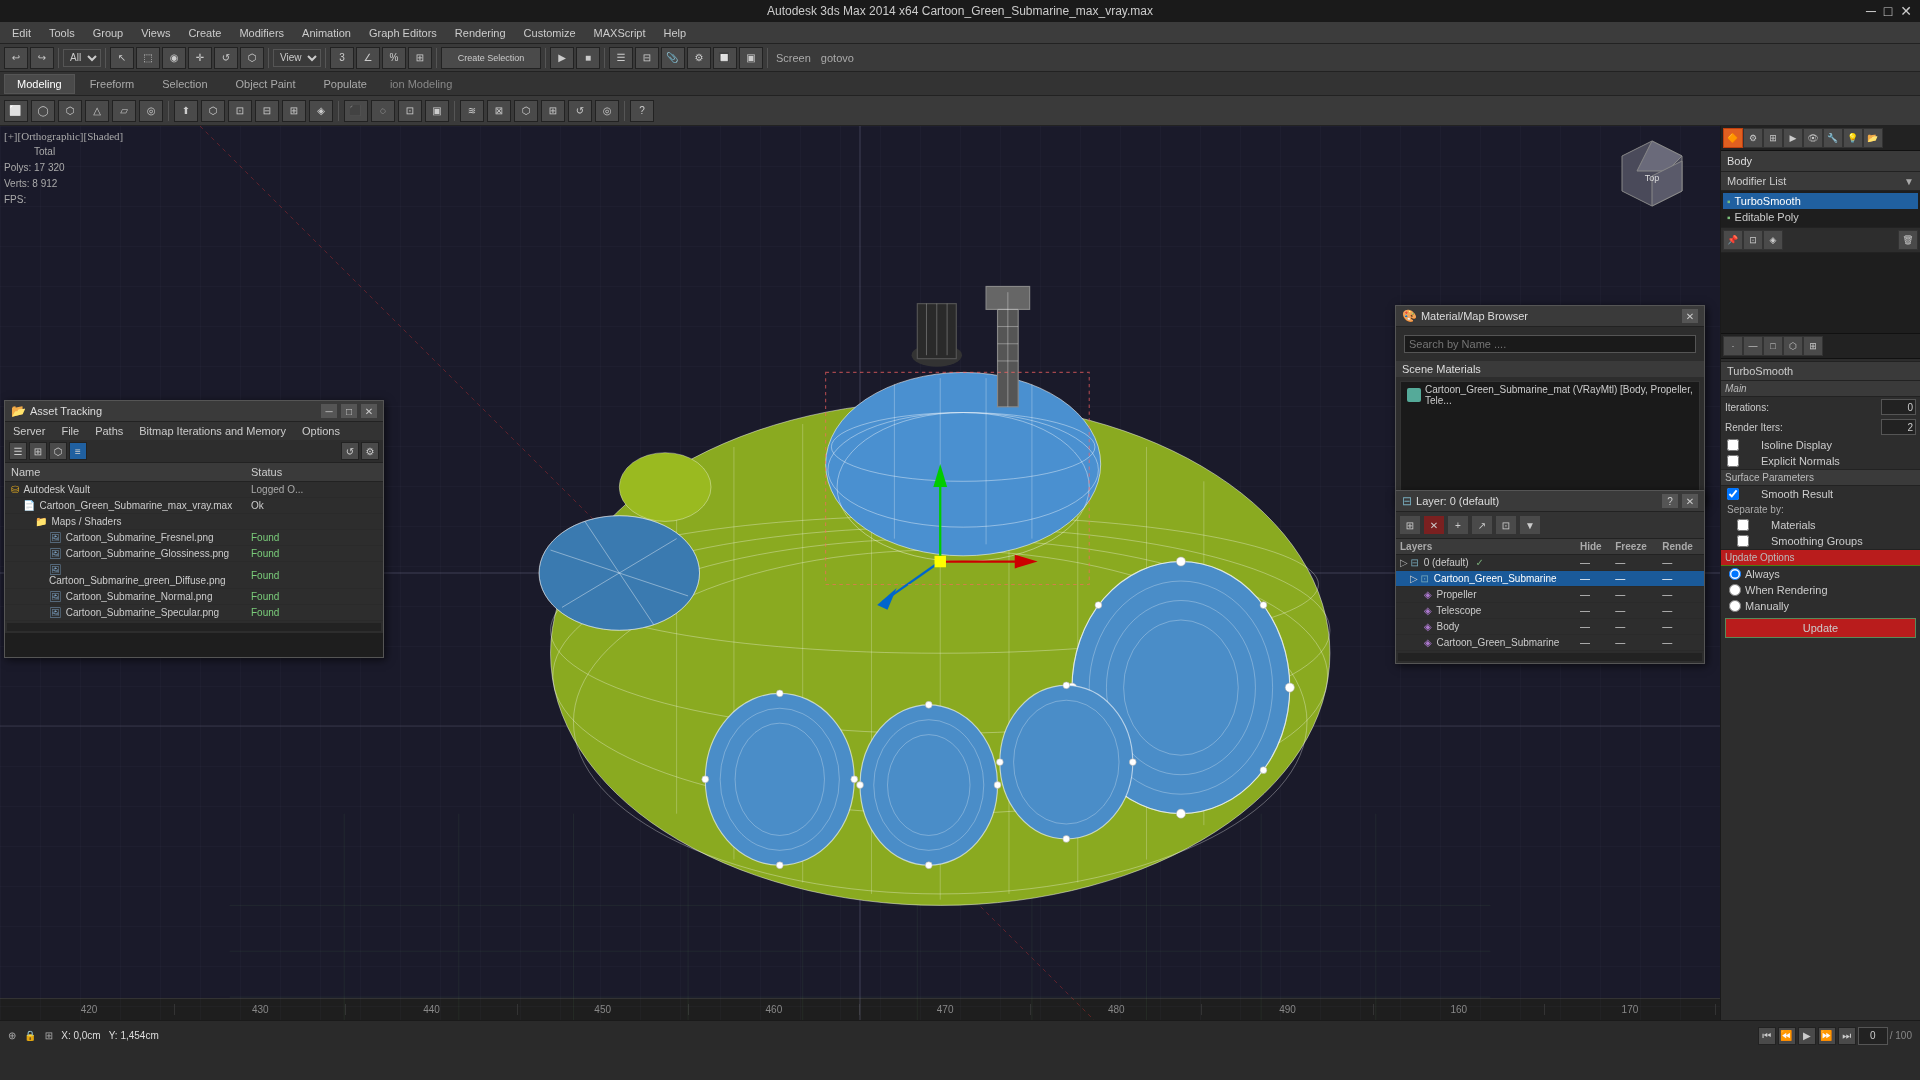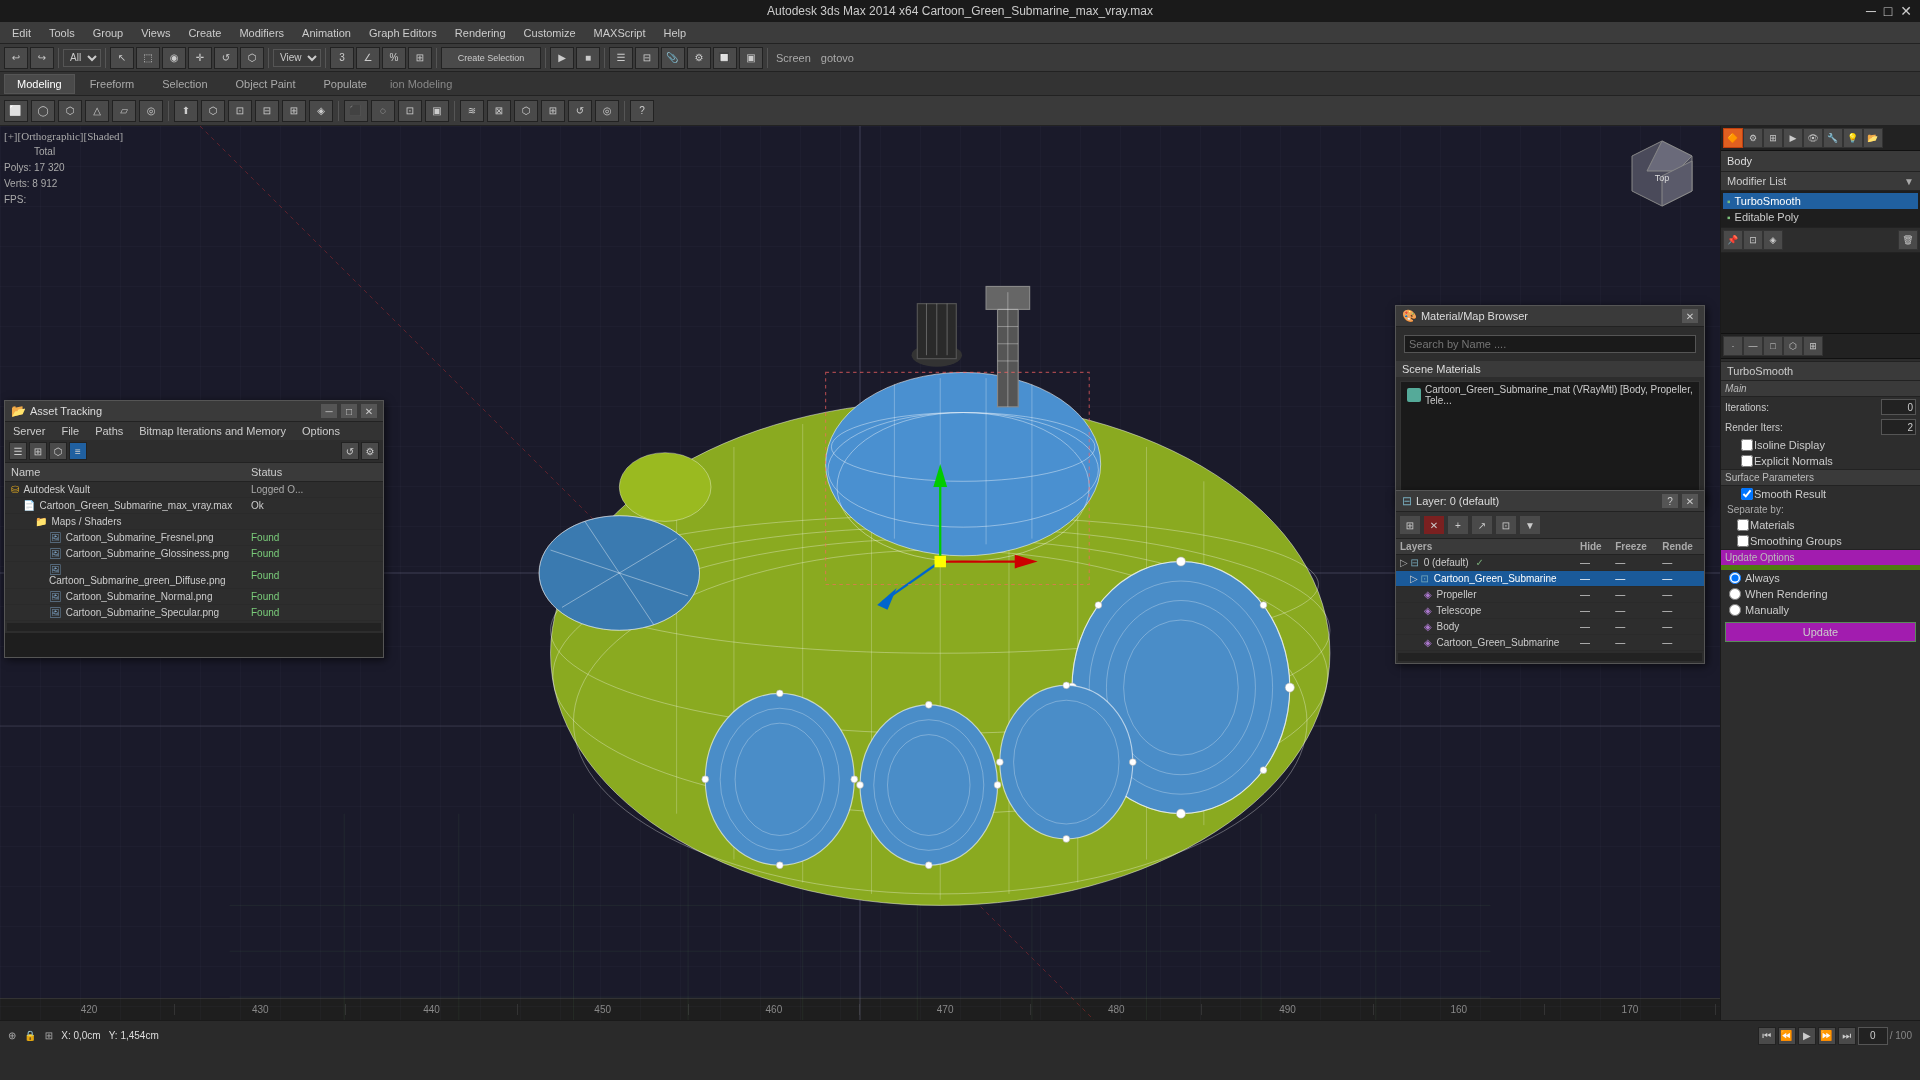--- a/index.html
+++ b/index.html
@@ -32,27 +32,27 @@
     
     #viewport { flex: 1; background: #1e1e1e; position: relative; overflow: hidden; }
     #viewport-label { position: absolute; top: 4px; left: 4px; color: #aaa; font-size: 11px; z-index: 5; font-family: Liberation Serif, serif; }
     #viewport-stats { position: absolute; top: 20px; left: 4px; color: #aaa; font-size: 10px; z-index: 5; line-height: 14px; }
     #viewport-cube { position: absolute; top: 10px; right: 10px; width: 80px; height: 80px; z-index: 10; }
 
     
     #right-panel { width: 200px; background: #2d2d2d; border-left: 1px solid #1a1a1a; display: flex; flex-direction: column; overflow-y: auto; }
     .rpanel-row { display: flex; align-items: center; padding: 2px 4px; gap: 4px; }
     .rpanel-value { background: #222; border: 1px solid #555; color: #ccc; font-size: 10px; width: 40px; height: 16px; text-align: right; padding-right: 2px; }
-    .checkbox-row { display: flex; align-items: center; gap: 1px; padding: 2px 20px; font-size: 11px; color: #ccc; }
+    .checkbox-row { display: flex; align-items: center; gap: 22px; padding: 2px 6px; font-size: 11px; color: #ccc; }
     .checkbox-row input { width: 12px; height: 12px; }
     .section-title { background: #3a3a3a; padding: 3px 6px; font-size: 11px; color: #ccc; border-bottom: 1px solid #222; border-top: 1px solid #222; margin-top: 2px; }
     .radio-row { display: flex; align-items: center; gap: 4px; padding: 2px 8px; font-size: 11px; color: #ccc; }
     .radio-row input { width: 12px; height: 12px; }
     .rpanel-icon-btn { width: 20px; height: 20px; background: #4a4a4a; border: 1px solid #333; display: flex; align-items: center; justify-content: center; cursor: pointer; font-size: 9px; color: #ccc; }
-    .update-btn { margin: 4px; background: #a21caf; border: 1px solid #5a8a5a; padding: 3px 8px; cursor: pointer; color: #ccc; font-size: 11px; text-align: center; }
+    .update-btn { margin: 4px; background: #b91c1c; border: 1px solid #5a8a5a; padding: 3px 8px; cursor: pointer; color: #ccc; font-size: 11px; text-align: center; }
 
     
     #statusbar { width: 100%; height: 30px; background: #2a2a2a; border-top: 1px solid #1a1a1a; display: flex; align-items: center; padding: 0 8px; gap: 8px; font-size: 10px; color: #aaa; position: absolute; bottom: 0; }
 
     
     .floating-panel { position: absolute; background: #2d2d2d; border: 1px solid #555; box-shadow: 2px 2px 8px rgba(0,0,0,0.6); font-size: 11px; color: #ccc; z-index: 100; }
     .fpanel-titlebar { background: #3a3a3a; padding: 3px 6px; display: flex; align-items: center; justify-content: space-between; cursor: move; border-bottom: 1px solid #222; }
     .fpanel-title { font-size: 11px; color: #ddd; display: flex; align-items: center; gap: 4px; }
     .fpanel-controls { display: flex; gap: 4px; }
     .fpanel-btn { width: 16px; height: 14px; background: #555; border: none; color: #ccc; cursor: pointer; font-size: 10px; display: flex; align-items: center; justify-content: center; }
@@ -228,21 +228,21 @@
       <span>[+][Orthographic][Shaded]</span>
     </div>
 
     <div id="viewport-stats" style="position:absolute;top:18px;left:4px;z-index:10;color:#aaa;font-size:10px;line-height:16px;">
       <div style="padding-left:30px;">Total</div>
       <div>Polys:  17 320</div>
       <div>Verts:  8 912</div>
       <div>FPS:</div>
     </div>
 
-    <div id="viewport-cube" style="position:absolute;top:10px;right:18px;width:80px;height:80px;z-index:20;">
+    <div id="viewport-cube" style="position:absolute;top:10px;right:28px;width:80px;height:80px;z-index:20;">
       <svg width="80" height="80" viewBox="0 0 80 80">
 
         <polygon points="40,5 70,20 70,55 40,70 10,55 10,20" fill="#4a4a5a" stroke="#888" stroke-width="1"></polygon>
         <polygon points="40,5 70,20 55,35 25,35" fill="#6a6a7a" stroke="#888" stroke-width="1"></polygon>
         <polygon points="40,40 70,25 70,55 40,70" fill="#5a5a6a" stroke="#888" stroke-width="1"></polygon>
         <text x="40" y="45" text-anchor="middle" fill="#ddd" font-size="9">Top</text>
       </svg>
     </div>
 
     <svg style="position:absolute;width:100%;height:100%;z-index:5;" viewBox="0 0 1100 780">
@@ -485,21 +485,21 @@
     <div class="checkbox-row" style="padding-left:16px;">
       <input type="checkbox" style="">
       <span>Materials</span>
     </div>
 
     <div class="checkbox-row" style="padding-left:16px;">
       <input type="checkbox" style="">
       <span>Smoothing Groups</span>
     </div>
 
-    <div style="padding:2px 4px;background:#a21caf;font-size:10px;color:#bbb;border-bottom:5px solid #4d7c0f;border-top:1px solid #222;">
+    <div style="padding:2px 4px;background:#b91c1c;font-size:10px;color:#bbb;border-bottom:1px solid #4d7c0f;border-top:1px solid #222;">
       <span>Update Options</span>
     </div>
 
     <div class="radio-row">
       <input type="radio" name="update" checked="" style="">
       <span>Always</span>
     </div>
     <div class="radio-row">
       <input type="radio" name="update" style="">
       <span>When Rendering</span>

